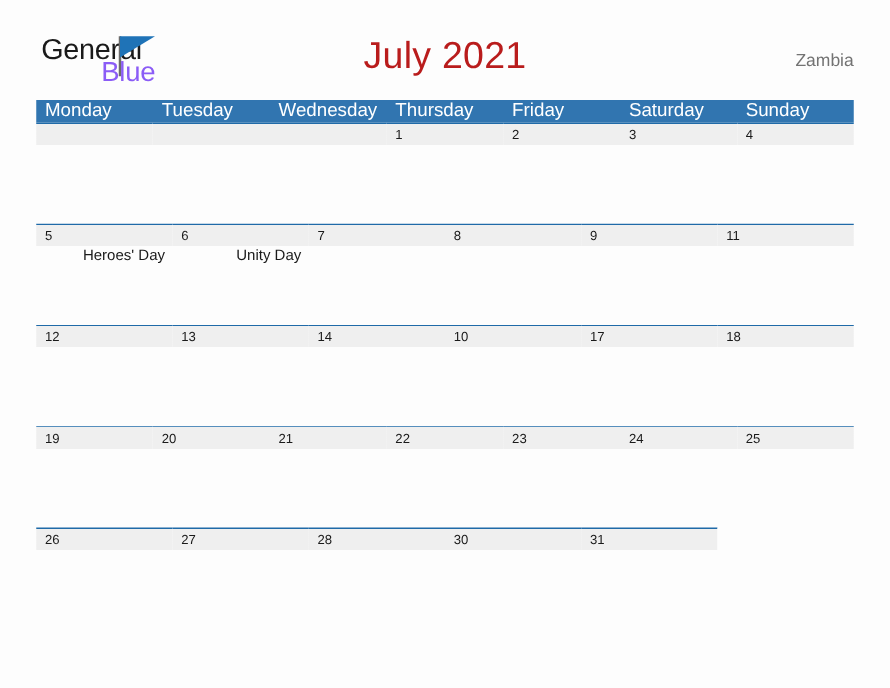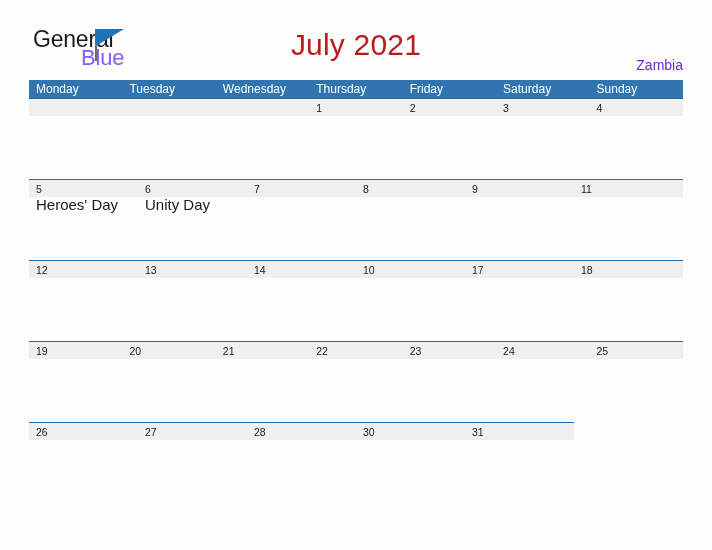--- a/index.html
+++ b/index.html
@@ -81,39 +81,38 @@
     font-weight: 400;
     color: #b91c1c;
     letter-spacing: 0.2px;
   }
 
   .region {
     position: absolute;
     right: 0;
     top: 18px;
     font-size: 14px;
-    color: #6d28d9;
-    margin-top: 17px;
+    color: #737373;
   }
 
   
   .calendar {
     margin: 0 29px;
     width: 654px;
   }
 
   .weekday-row {
     display: flex;
     background: #3175b0;
     height: 18px;
   }
   .weekday {
     flex: 1 1 0;
     color: #ffffff;
-    font-size: 12px;
+    font-size: 15px;
     line-height: 18px;
     padding-left: 7px;
     box-sizing: border-box;
     white-space: nowrap;
     overflow: hidden;
   }
 
   .week-row {
     height: 81px;
     position: relative;
@@ -142,24 +141,25 @@
     font-size: 10.5px;
     color: #1a1a1a;
     line-height: 16px;
     display: block;
     height: 16px;
   }
   .events {
     margin-top: 1px;
   }
   .event {
-    font-size: 15px;
+    font-size: 12px;
     color: #1a1a1a;
     line-height: 13px;
     white-space: nowrap;
+    text-align: right;
   }
 </style>
 </head>
 <body>
 
 <div class="page">
 
   <div class="header">
 
     <div class="logo">

